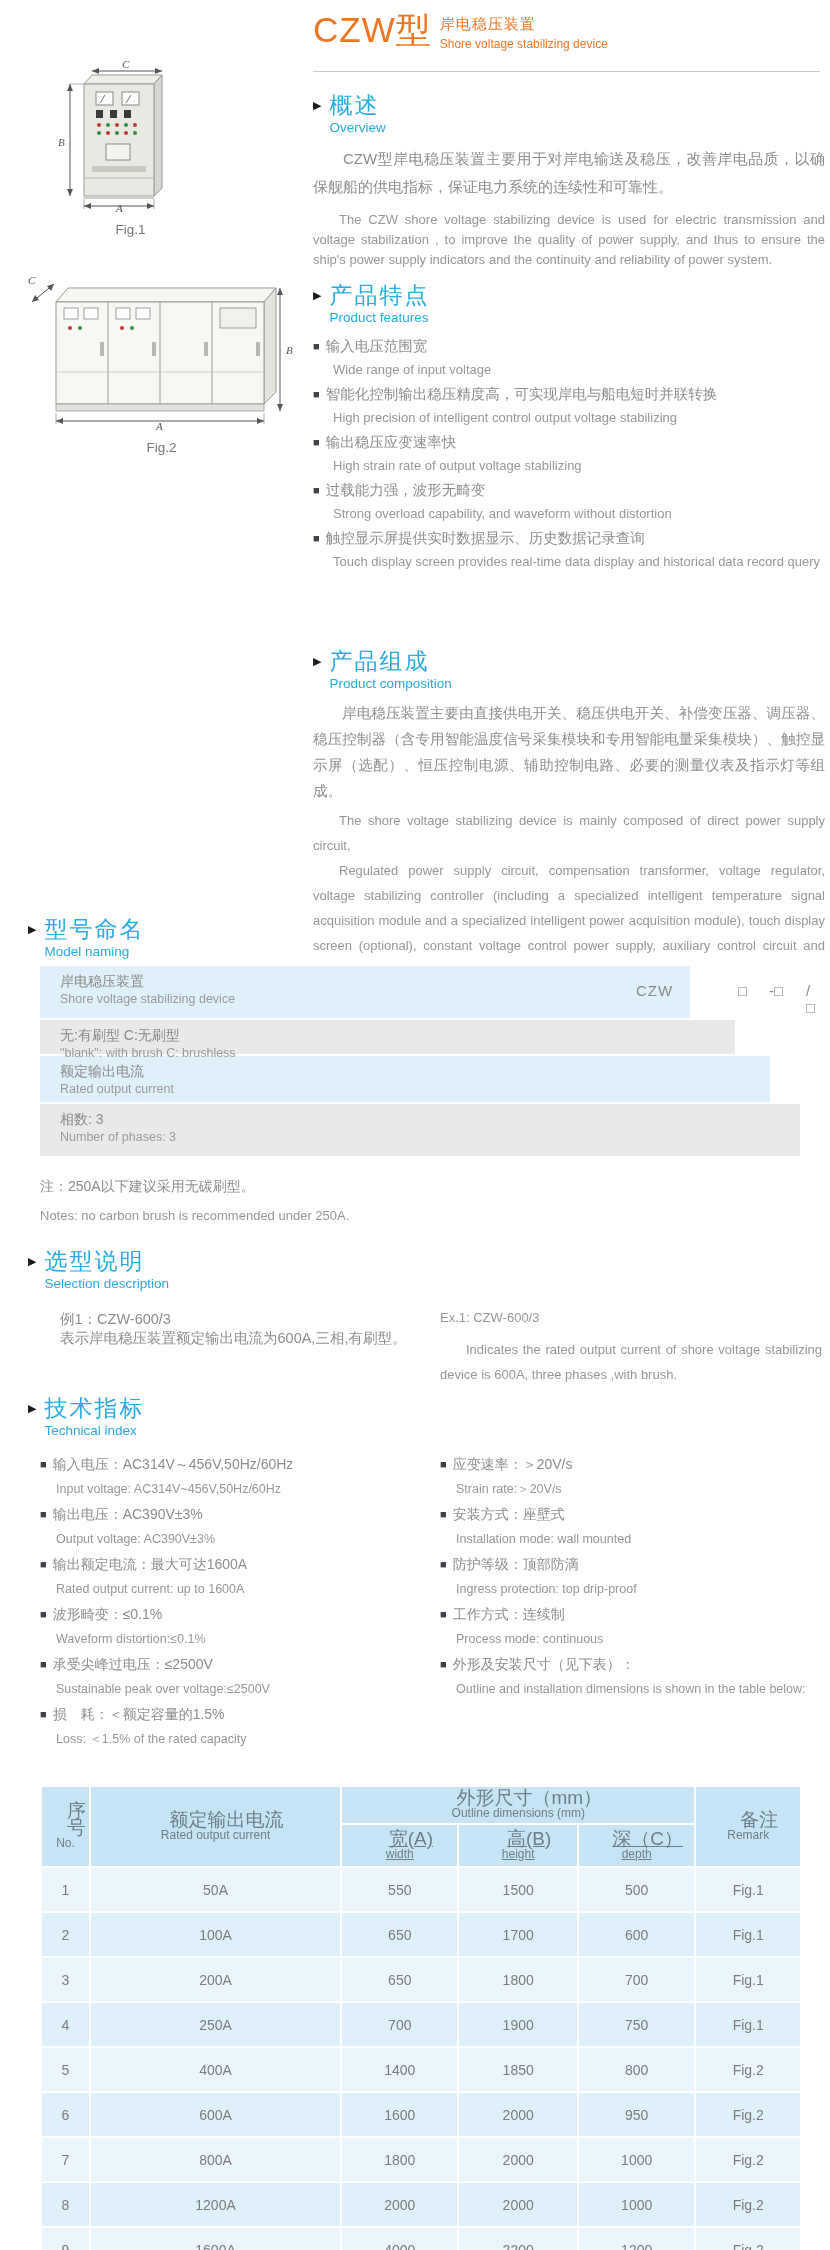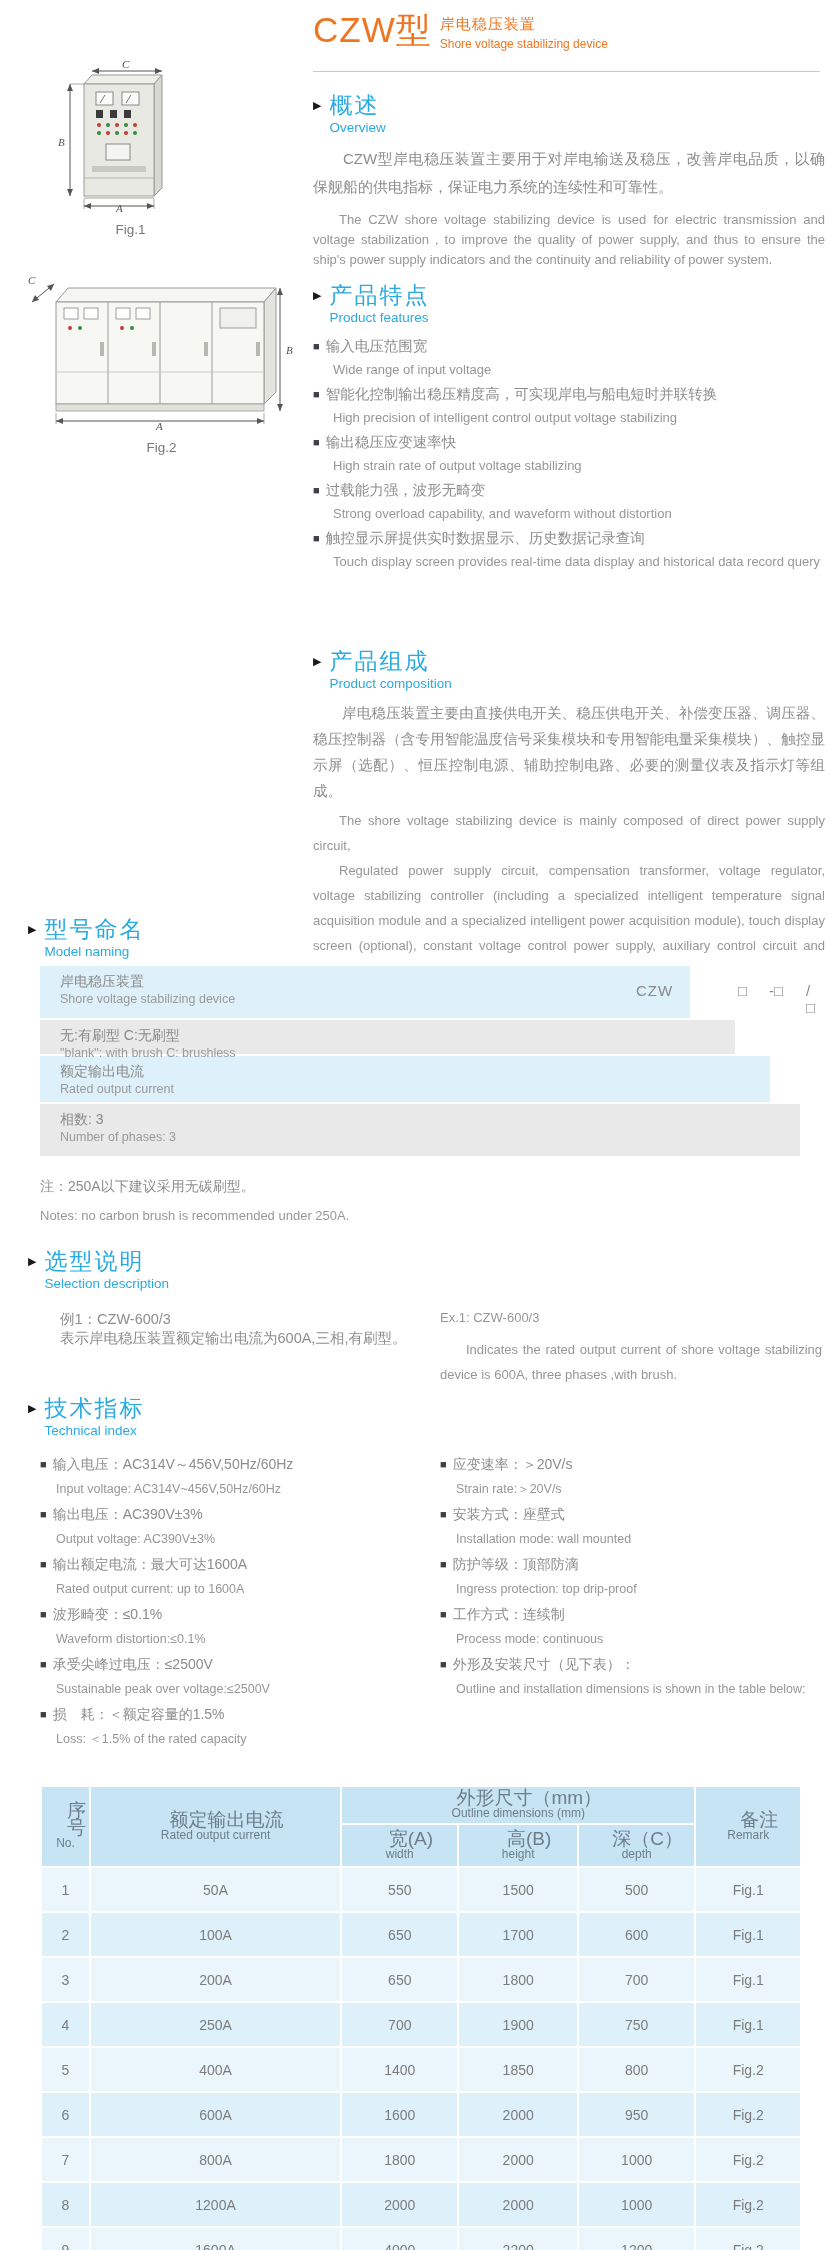--- a/index.html
+++ b/index.html
@@ -77,21 +77,21 @@
   
   .dim-table{position:absolute;left:40px;top:1785px;border-collapse:separate;border-spacing:2px;width:762px;}
   .dim-table td,.dim-table th{font-weight:normal;text-align:center;vertical-align:middle;}
   .th{background:#c6e4f3;color:#6d7e8a;}
   .th .t-cn{font-size:19px;line-height:17px;padding-left:22px;}
   .th .t-en{font-size:12px;line-height:15px;}
   .row-a td{background:#eaf5fc;}
   .row-b td{background:#def0fa;}
   .dim-table tbody td{height:41px;font-size:14px;color:#7c7c7c;}
   .h1{height:34px;}
-  .h2{height:39px;}
+  .h2{height:39px;text-decoration:underline;}
 
   
   .fig1-block{position:absolute;left:48px;top:60px;width:165px;text-align:center;}
   .fig2-block{position:absolute;left:24px;top:272px;width:275px;text-align:center;}
   .fig-caption{font-size:13.5px;color:#777;margin-top:6px;}
   .dimtext{font-family:"Liberation Serif","DejaVu Serif",serif;font-style:italic;font-size:11px;fill:#555;}
 </style>
 </head>
 <body>
 

